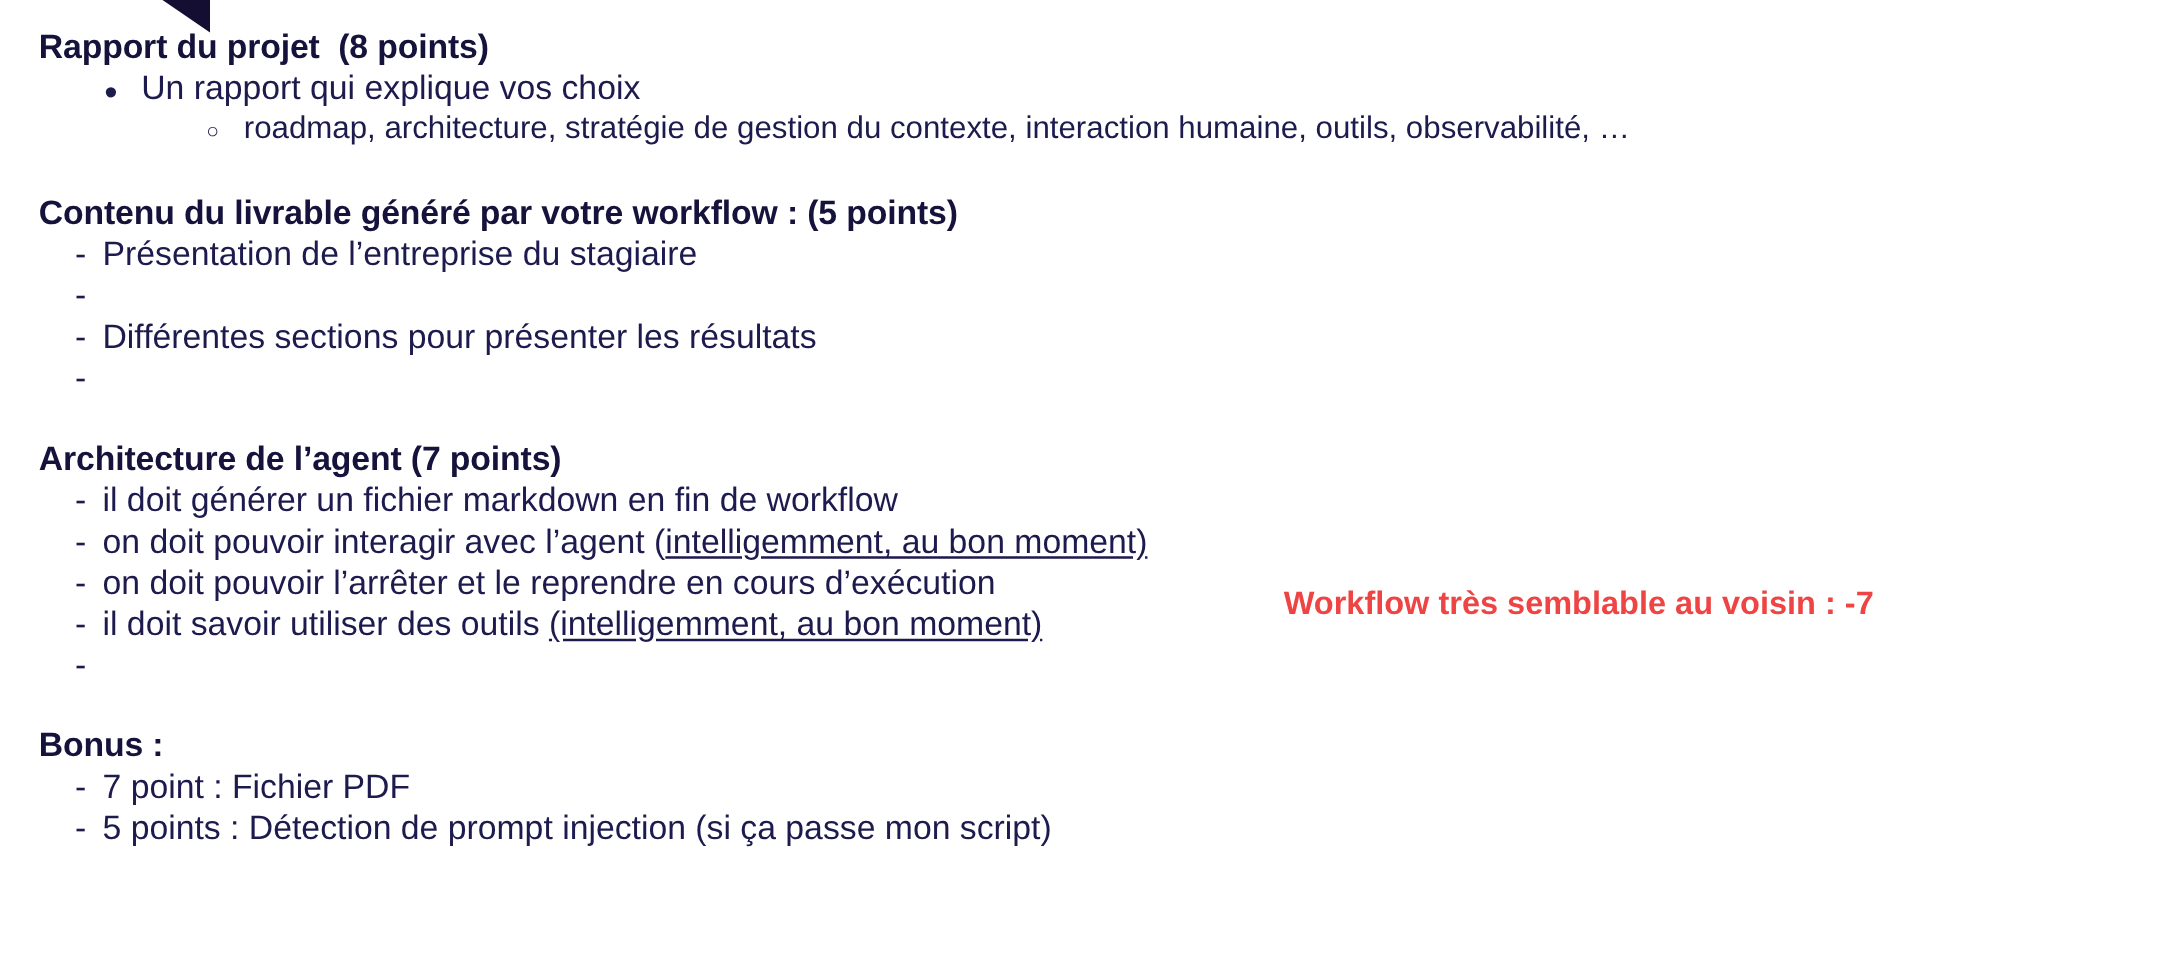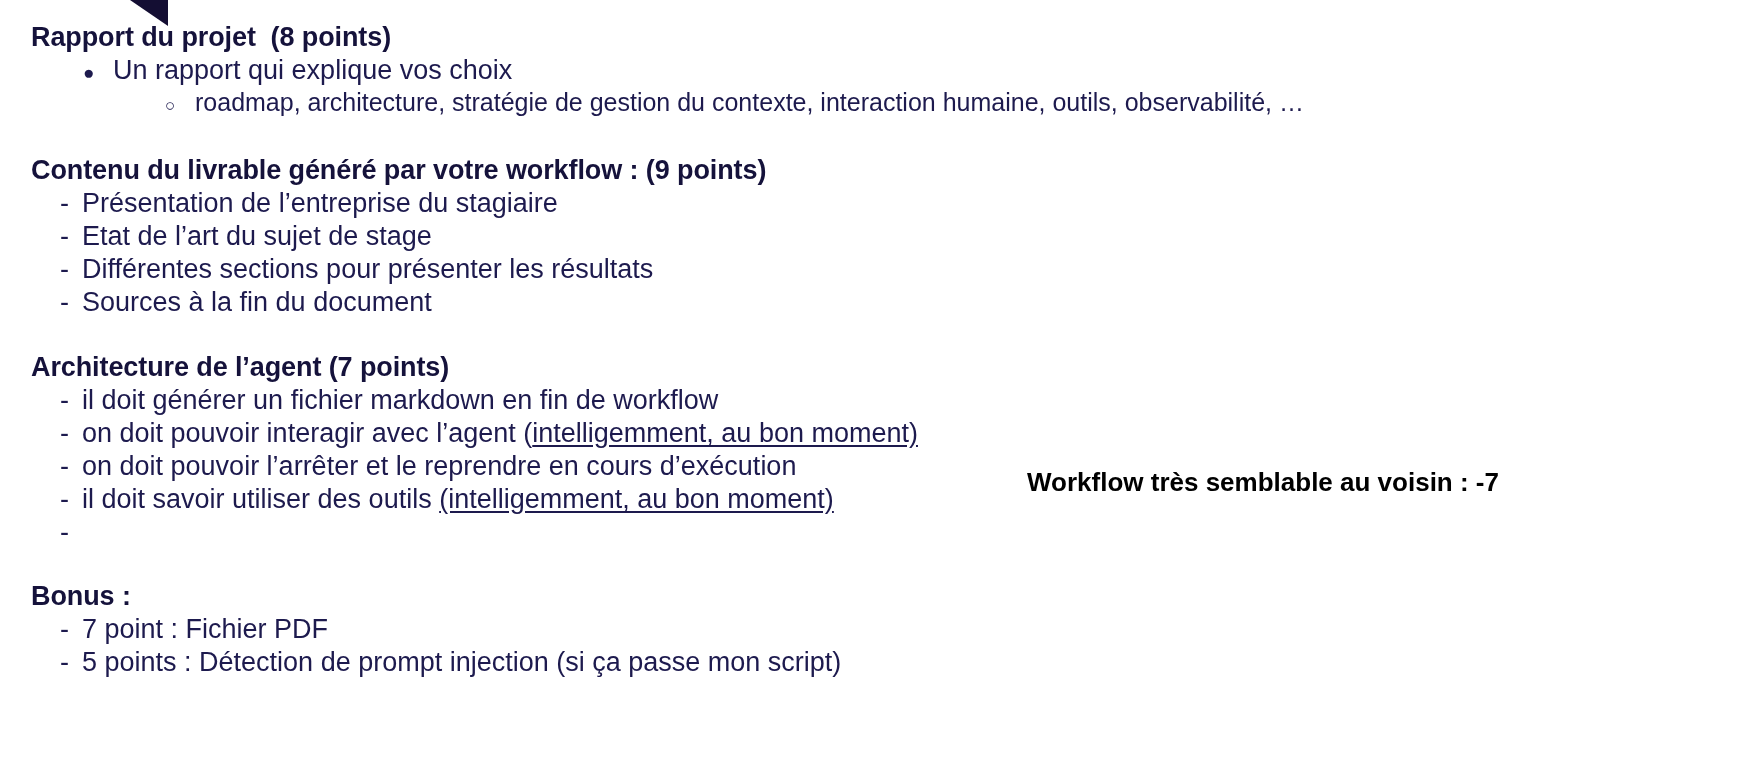--- a/index.html
+++ b/index.html
@@ -94,21 +94,21 @@
   .level-2 { font-size: 25px; }
 
   
   .annotation {
     position: absolute;
     left: 1027px;
     top: 404px;
     width: 560px;
     font-size: 26px;
     font-weight: bold;
-    color: #000000;
+    color: #ef4444;
     line-height: 1.22;
     white-space: pre;
   }
   .annotation .a-line { display: block; }
 </style>
 </head>
 <body>
 
 <div id="slide">
 
@@ -122,37 +122,35 @@
         <span class="line-text">Un rapport qui explique vos choix</span>
       </div>
       <div class="line level-2">
         <span class="marker marker-circle">○</span>
         <span class="line-text">roadmap, architecture, stratégie de gestion du contexte, interaction humaine, outils, observabilité, …</span>
       </div>
     </div>
   </div>
 
   <div class="section" style="top: 155px;">
-    <div class="heading">Contenu du livrable généré par votre workflow : (9 points)</div>
+    <div class="heading">Contenu du livrable généré par votre workflow : (5 points)</div>
     <div class="lines">
       <div class="line level-1">
         <span class="marker marker-dash">-</span>
         <span class="line-text">Présentation de l’entreprise du stagiaire</span>
       </div>
       <div class="line level-1">
         <span class="marker marker-dash">-</span>
-        <span class="line-text">Etat de l’art du sujet de stage</span>
       </div>
       <div class="line level-1">
         <span class="marker marker-dash">-</span>
         <span class="line-text">Différentes sections pour présenter les résultats</span>
       </div>
       <div class="line level-1">
         <span class="marker marker-dash">-</span>
-        <span class="line-text">Sources à la fin du document</span>
       </div>
     </div>
   </div>
 
   <div class="section" style="top: 352px;">
     <div class="heading">Architecture de l’agent (7 points)</div>
     <div class="lines">
       <div class="line level-1">
         <span class="marker marker-dash">-</span>
         <span class="line-text">il doit générer un fichier markdown en fin de workflow</span>

